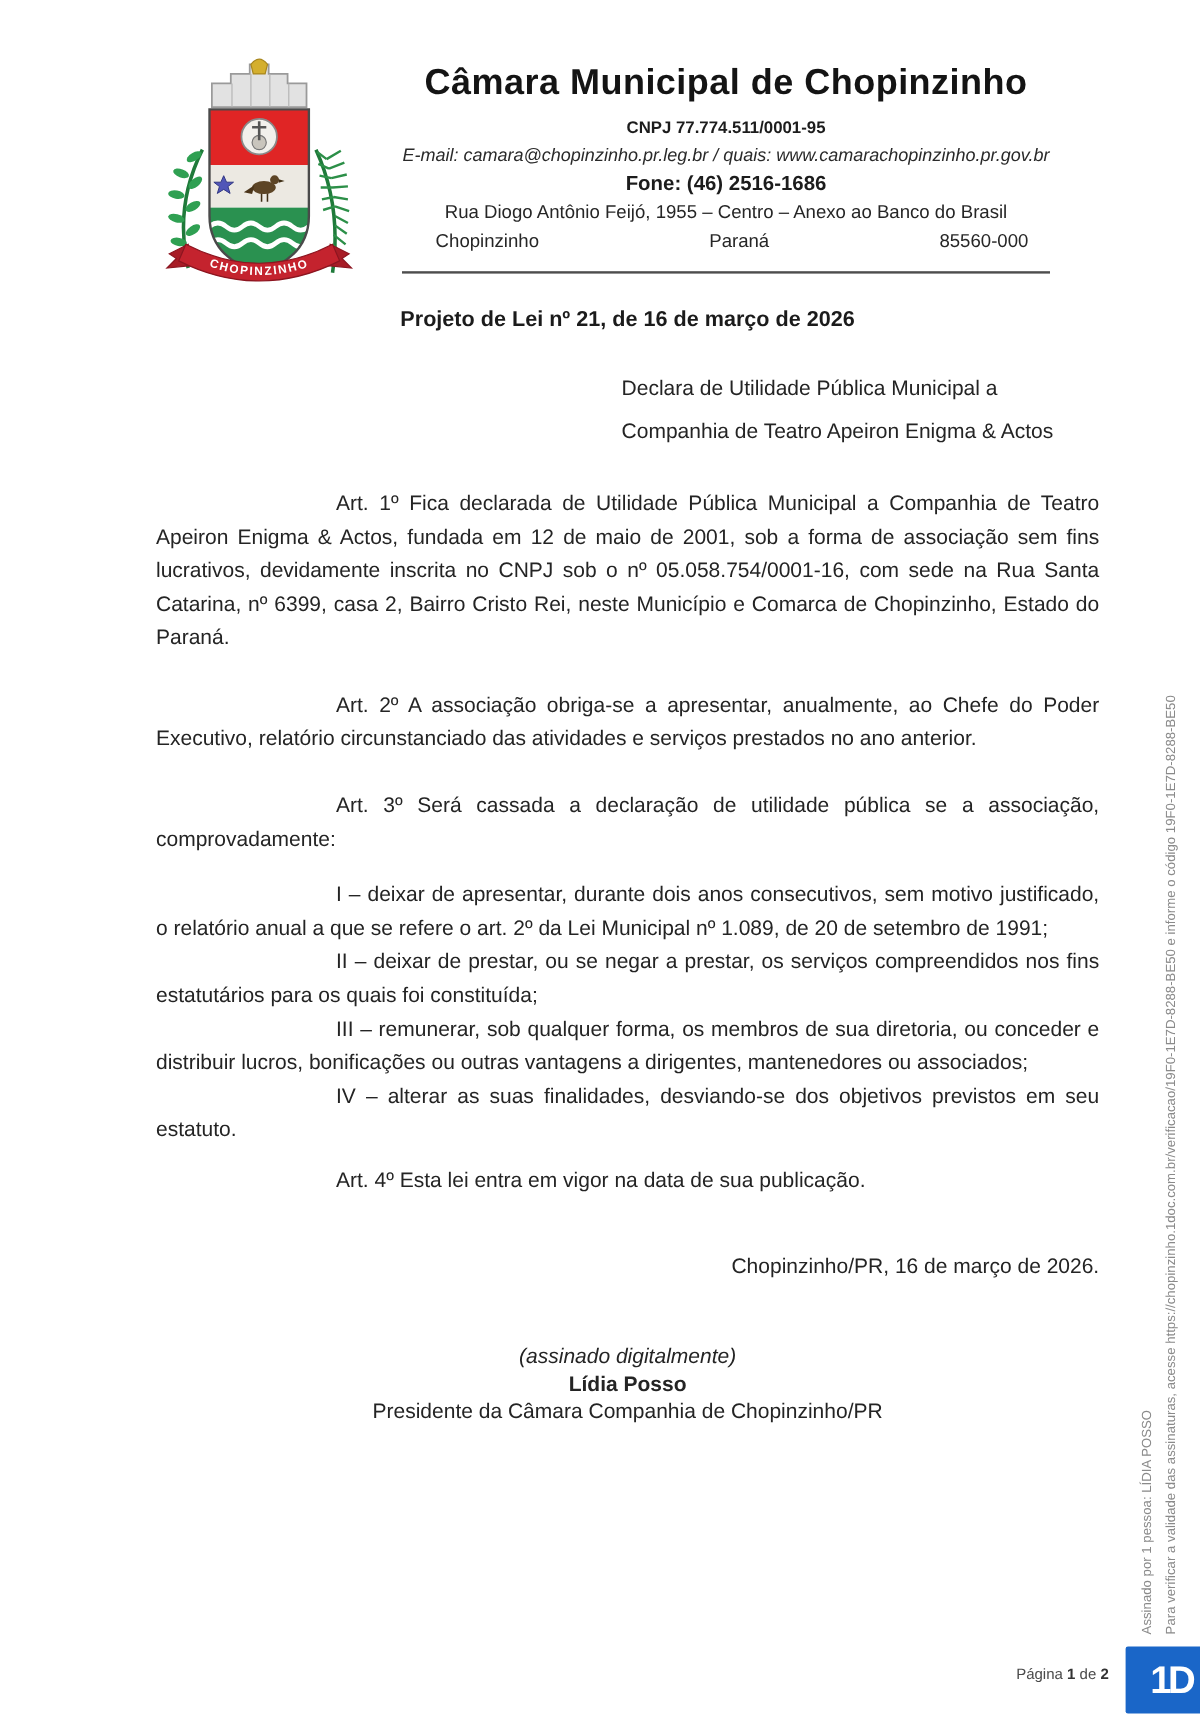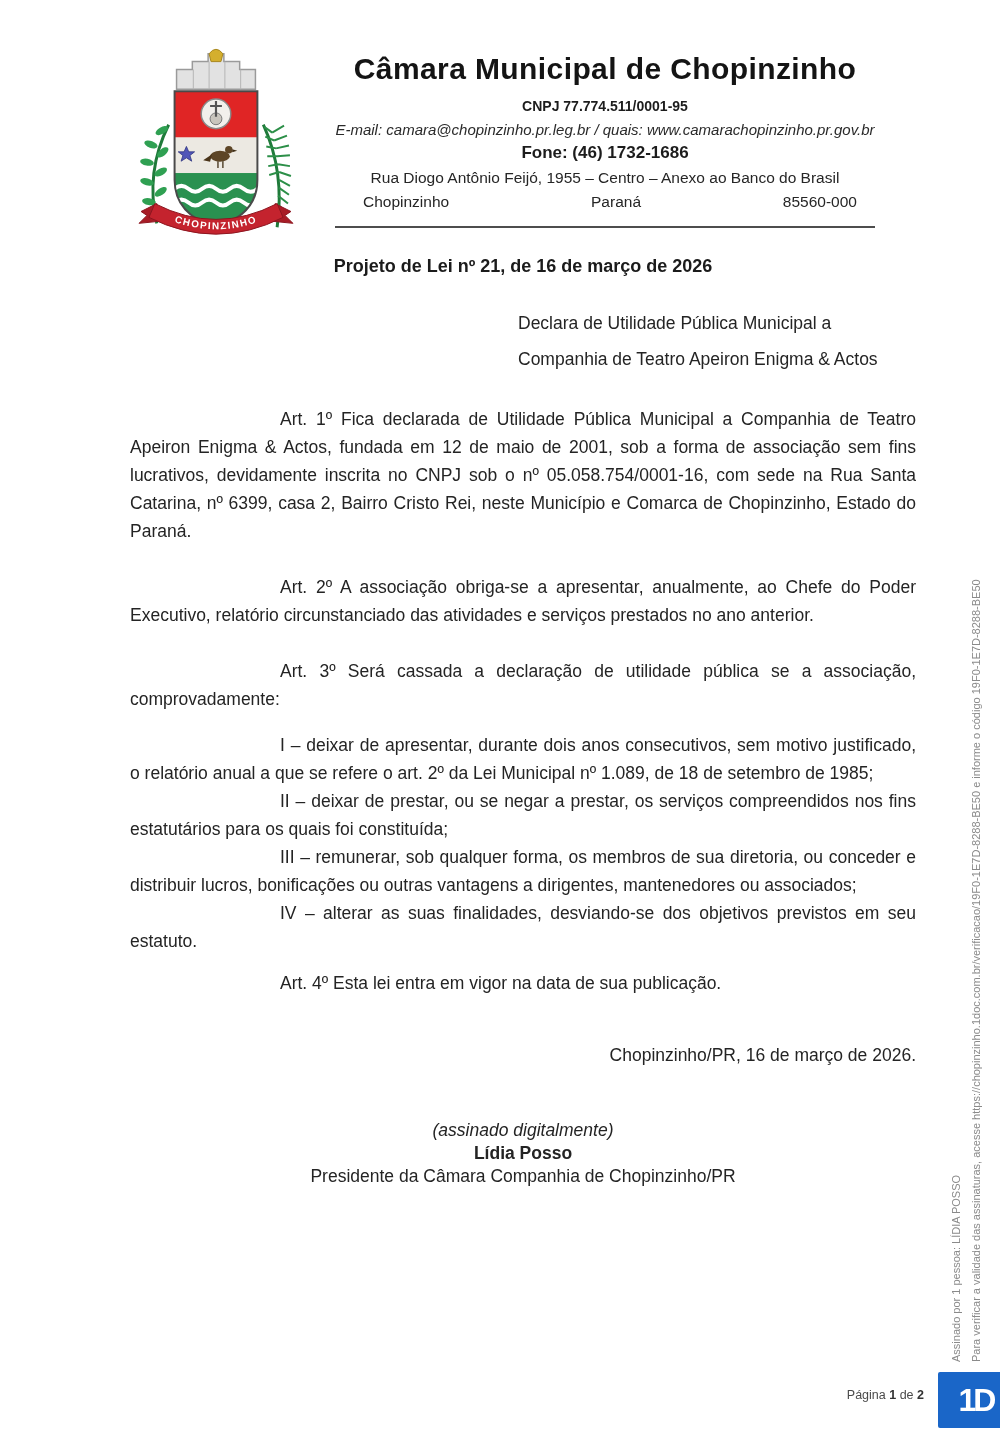--- a/index.html
+++ b/index.html
@@ -111,41 +111,41 @@
       <text font-size="10" font-weight="bold" fill="#ffffff" letter-spacing="1.5" font-family="Liberation Sans, sans-serif">
         <textPath href="#ribArc" startOffset="50%" text-anchor="middle">CHOPINZINHO</textPath>
       </text>
     </g>
   </svg>
 
   <header class="hdr-text">
     <div class="org-title">Câmara Municipal de Chopinzinho</div>
     <div class="cnpj">CNPJ 77.774.511/0001-95</div>
     <div class="email">E-mail: camara@chopinzinho.pr.leg.br / quais: www.camarachopinzinho.pr.gov.br</div>
-    <div class="fone">Fone: (46) 1732-1686</div>
+    <div class="fone">Fone: (46) 2516-1686</div>
     <div class="addr">Rua Diogo Antônio Feijó, 1955 – Centro – Anexo ao Banco do Brasil</div>
     <div class="cityrow">
       <span>Chopinzinho</span>
       <span>Paraná</span>
       <span>85560-000</span>
     </div>
     <div class="divider"></div>
   </header>
 
   <main class="doc">
     <div class="doc-title">Projeto de Lei nº 21, de 16 de março de 2026</div>
     <div class="ementa">
       <div>Declara de Utilidade Pública Municipal a</div>
       <div>Companhia de Teatro Apeiron Enigma &amp; Actos</div>
     </div>
     <p class="par">Art. 1º Fica declarada de Utilidade Pública Municipal a Companhia de Teatro Apeiron Enigma &amp; Actos, fundada em 12 de maio de 2001, sob a forma de associação sem fins lucrativos, devidamente inscrita no CNPJ sob o nº 05.058.754/0001-16, com sede na Rua Santa Catarina, nº 6399, casa 2, Bairro Cristo Rei, neste Município e Comarca de Chopinzinho, Estado do Paraná.</p>
     <p class="par">Art. 2º A associação obriga-se a apresentar, anualmente, ao Chefe do Poder Executivo, relatório circunstanciado das atividades e serviços prestados no ano anterior.</p>
     <p class="par">Art. 3º Será cassada a declaração de utilidade pública se a associação, comprovadamente:</p>
     <div class="items">
-      <p class="par">I – deixar de apresentar, durante dois anos consecutivos, sem motivo justificado, o relatório anual a que se refere o art. 2º da Lei Municipal nº 1.089, de 18 de setembro de 1985;</p>
+      <p class="par">I – deixar de apresentar, durante dois anos consecutivos, sem motivo justificado, o relatório anual a que se refere o art. 2º da Lei Municipal nº 1.089, de 20 de setembro de 1991;</p>
       <p class="par">II – deixar de prestar, ou se negar a prestar, os serviços compreendidos nos fins estatutários para os quais foi constituída;</p>
       <p class="par">III – remunerar, sob qualquer forma, os membros de sua diretoria, ou conceder e distribuir lucros, bonificações ou outras vantagens a dirigentes, mantenedores ou associados;</p>
       <p class="par">IV – alterar as suas finalidades, desviando-se dos objetivos previstos em seu estatuto.</p>
     </div>
     <p class="par art4">Art. 4º Esta lei entra em vigor na data de sua publicação.</p>
     <div class="dateline">Chopinzinho/PR, 16 de março de 2026.</div>
     <div class="sig">
       <div class="sig-note">(assinado digitalmente)</div>
       <div class="sig-name">Lídia Posso</div>
       <div class="sig-role">Presidente da Câmara Companhia de Chopinzinho/PR</div>

